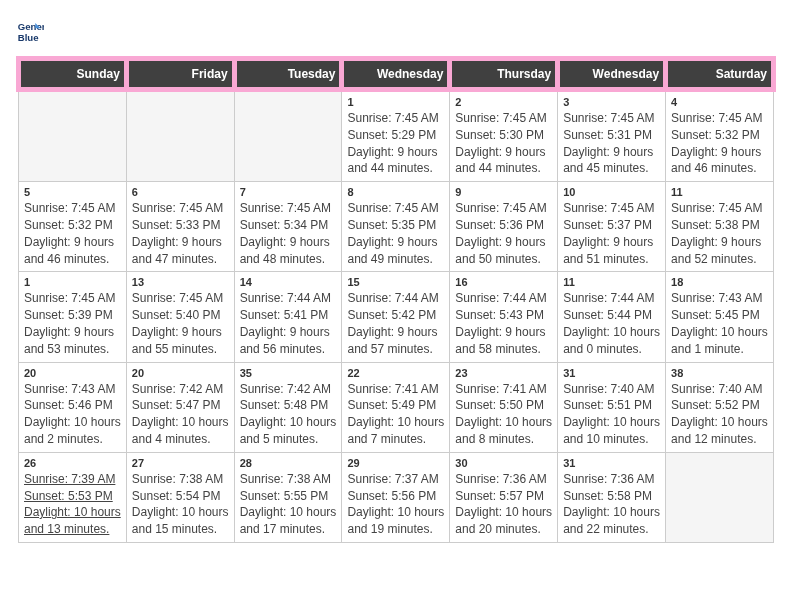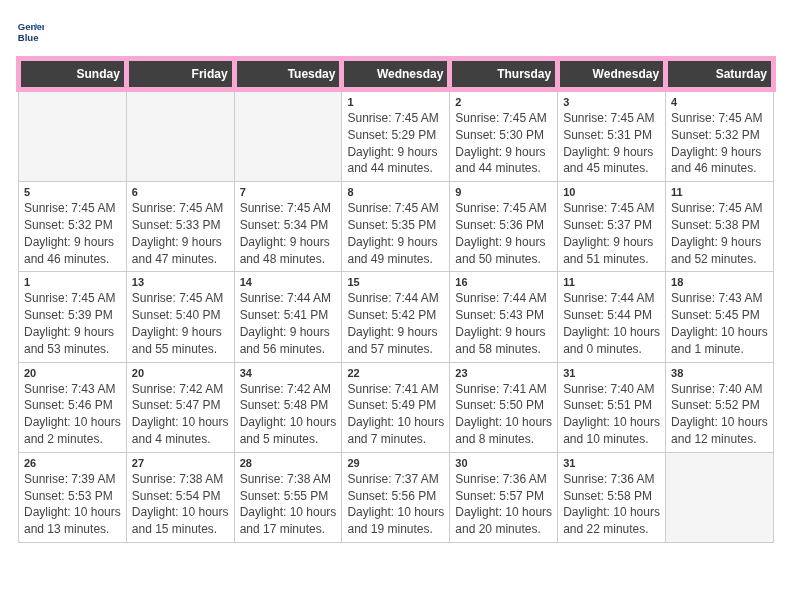--- a/index.html
+++ b/index.html
@@ -263,21 +263,21 @@
 and 2 minutes.</div>
         </td>
         <td>
           <div class="day-number">20</div>
           <div class="day-info" style="white-space: pre-line;">Sunrise: 7:42 AM
 Sunset: 5:47 PM
 Daylight: 10 hours
 and 4 minutes.</div>
         </td>
         <td>
-          <div class="day-number">34</div>
+          <div class="day-number">35</div>
           <div class="day-info" style="white-space: pre-line;">Sunrise: 7:42 AM
 Sunset: 5:48 PM
 Daylight: 10 hours
 and 5 minutes.</div>
         </td>
         <td>
           <div class="day-number">22</div>
           <div class="day-info" style="white-space: pre-line;">Sunrise: 7:41 AM
 Sunset: 5:49 PM
 Daylight: 10 hours
@@ -301,21 +301,21 @@
           <div class="day-number">38</div>
           <div class="day-info" style="white-space: pre-line;">Sunrise: 7:40 AM
 Sunset: 5:52 PM
 Daylight: 10 hours
 and 12 minutes.</div>
         </td>
       </tr>
       <tr>
         <td>
           <div class="day-number">26</div>
-          <div class="day-info" style="white-space: pre-line;">Sunrise: 7:39 AM
+          <div class="day-info" style="white-space: pre-line; text-decoration: underline;">Sunrise: 7:39 AM
 Sunset: 5:53 PM
 Daylight: 10 hours
 and 13 minutes.</div>
         </td>
         <td>
           <div class="day-number">27</div>
           <div class="day-info" style="white-space: pre-line;">Sunrise: 7:38 AM
 Sunset: 5:54 PM
 Daylight: 10 hours
 and 15 minutes.</div>

